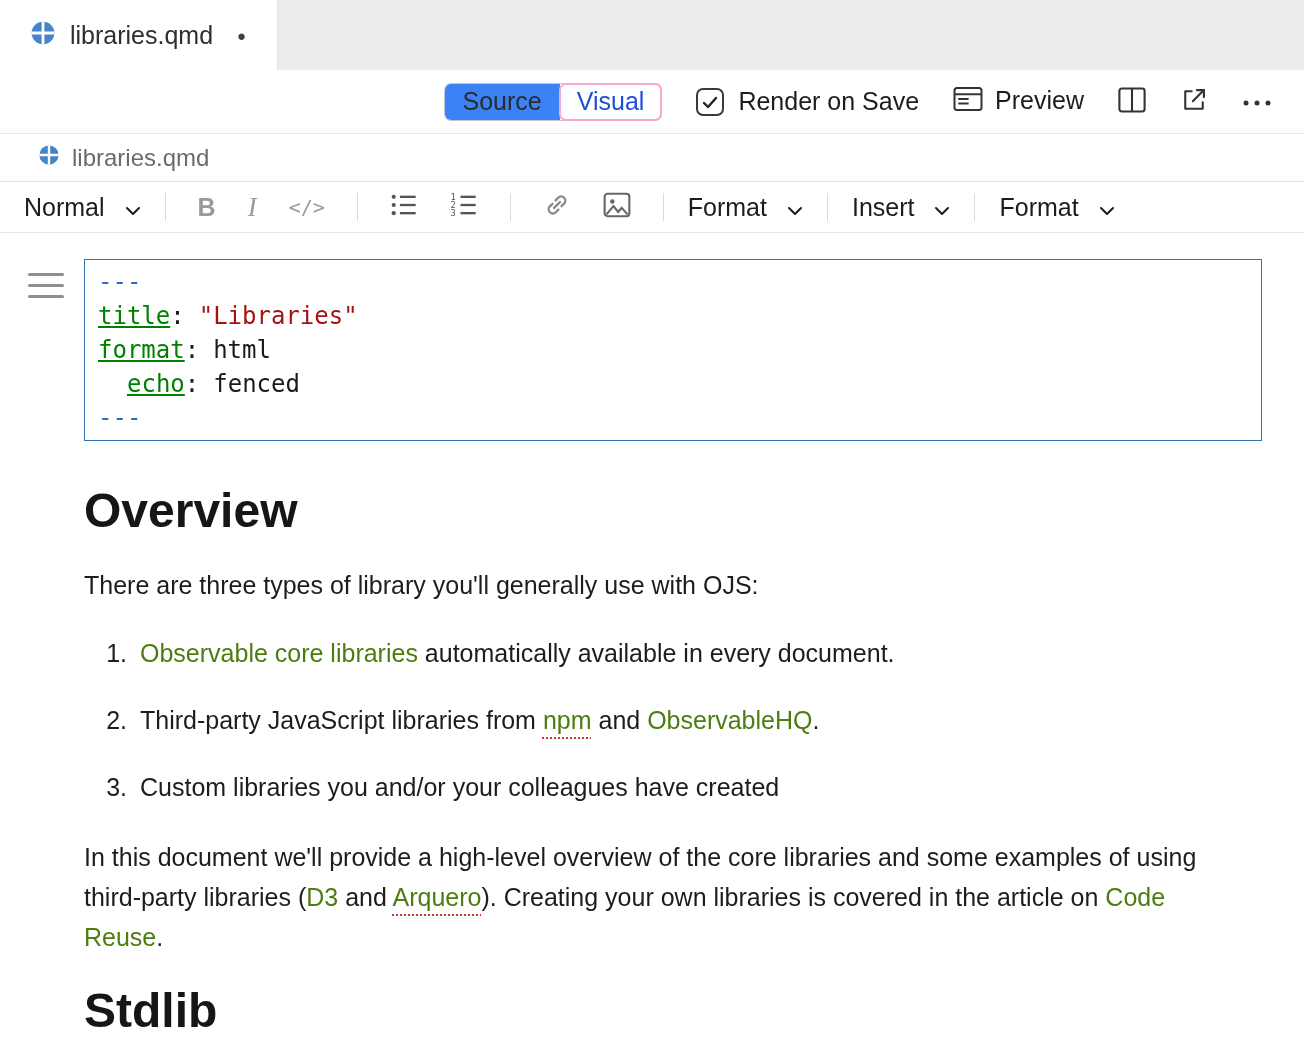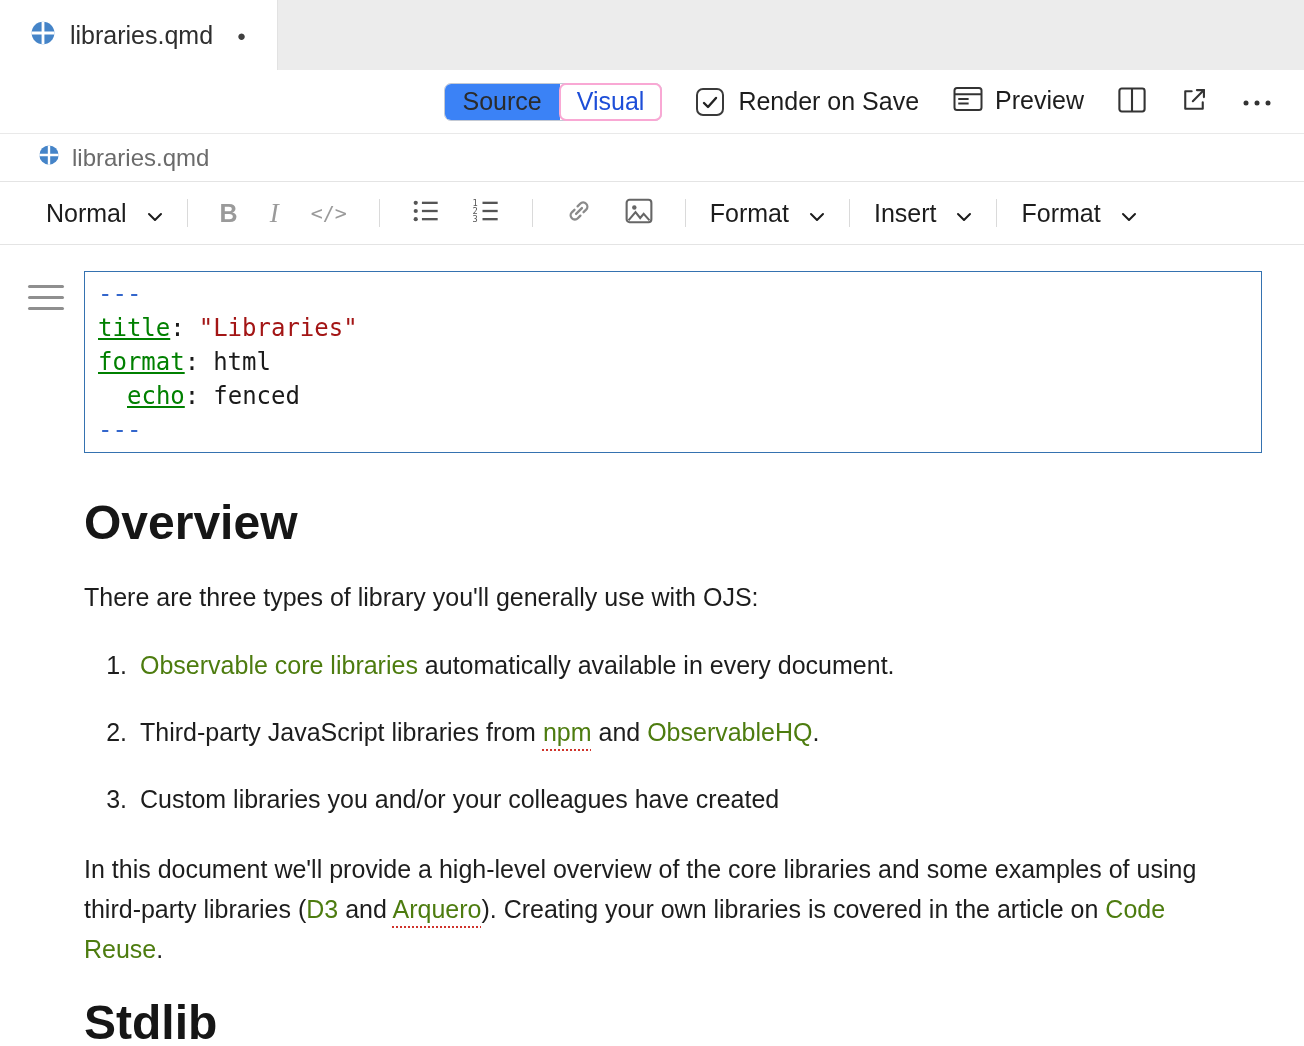--- a/index.html
+++ b/index.html
@@ -27,22 +27,22 @@
   .checkbox { width:28px; height:28px; border:2px solid #3a3a3a; border-radius:7px; background:#fff;
               display:flex; align-items:center; justify-content:center; }
   .preview-btn { display:flex; align-items:flex-start; gap:12px; font-size:25px; color:#1d1d1d; }
   .iconbtn { display:flex; align-items:center; }
 
   
   .breadcrumb { height:48px; border-top:1px solid #e9e9e9; display:flex; align-items:center;
                 gap:12px; padding-left:38px; font-size:24px; color:#6b6b6b; cursor:pointer; }
 
   
-  .fmtbar { height:64px; border-top:1px solid #e4e4e4; border-bottom:1px solid #e4e4e4;
-            display:flex; align-items:center; padding-left:38px; }
+  .fmtbar { height:52px; border-top:1px solid #e4e4e4; border-bottom:1px solid #e4e4e4;
+            display:flex; align-items:center; padding-left:16px; }
   .dd { display:flex; align-items:center; gap:20px; font-size:25px; color:#1c1c1c; padding:0 8px; }
   .vsep { width:1px; height:28px; background:#dadada; margin:0 16px; }
   .tbtn { padding:0 16px; display:flex; align-items:center; }
   .glyph-b { font-weight:700; font-size:25px; color:#9a9a9a; }
   .glyph-i { font-family:"Liberation Serif","DejaVu Serif",serif; font-style:italic; font-size:27px; color:#9a9a9a; }
   .glyph-code { font-family:"DejaVu Sans Mono","Liberation Mono",monospace; font-size:20px; color:#9a9a9a; }
 
   
   .content { position:relative; height:813px; overflow:hidden; padding:26px 42px 0 84px; background:#fff; }
   .draghandle { position:absolute; left:28px; top:40px; width:36px; display:flex; flex-direction:column; gap:8px; cursor:grab; }

